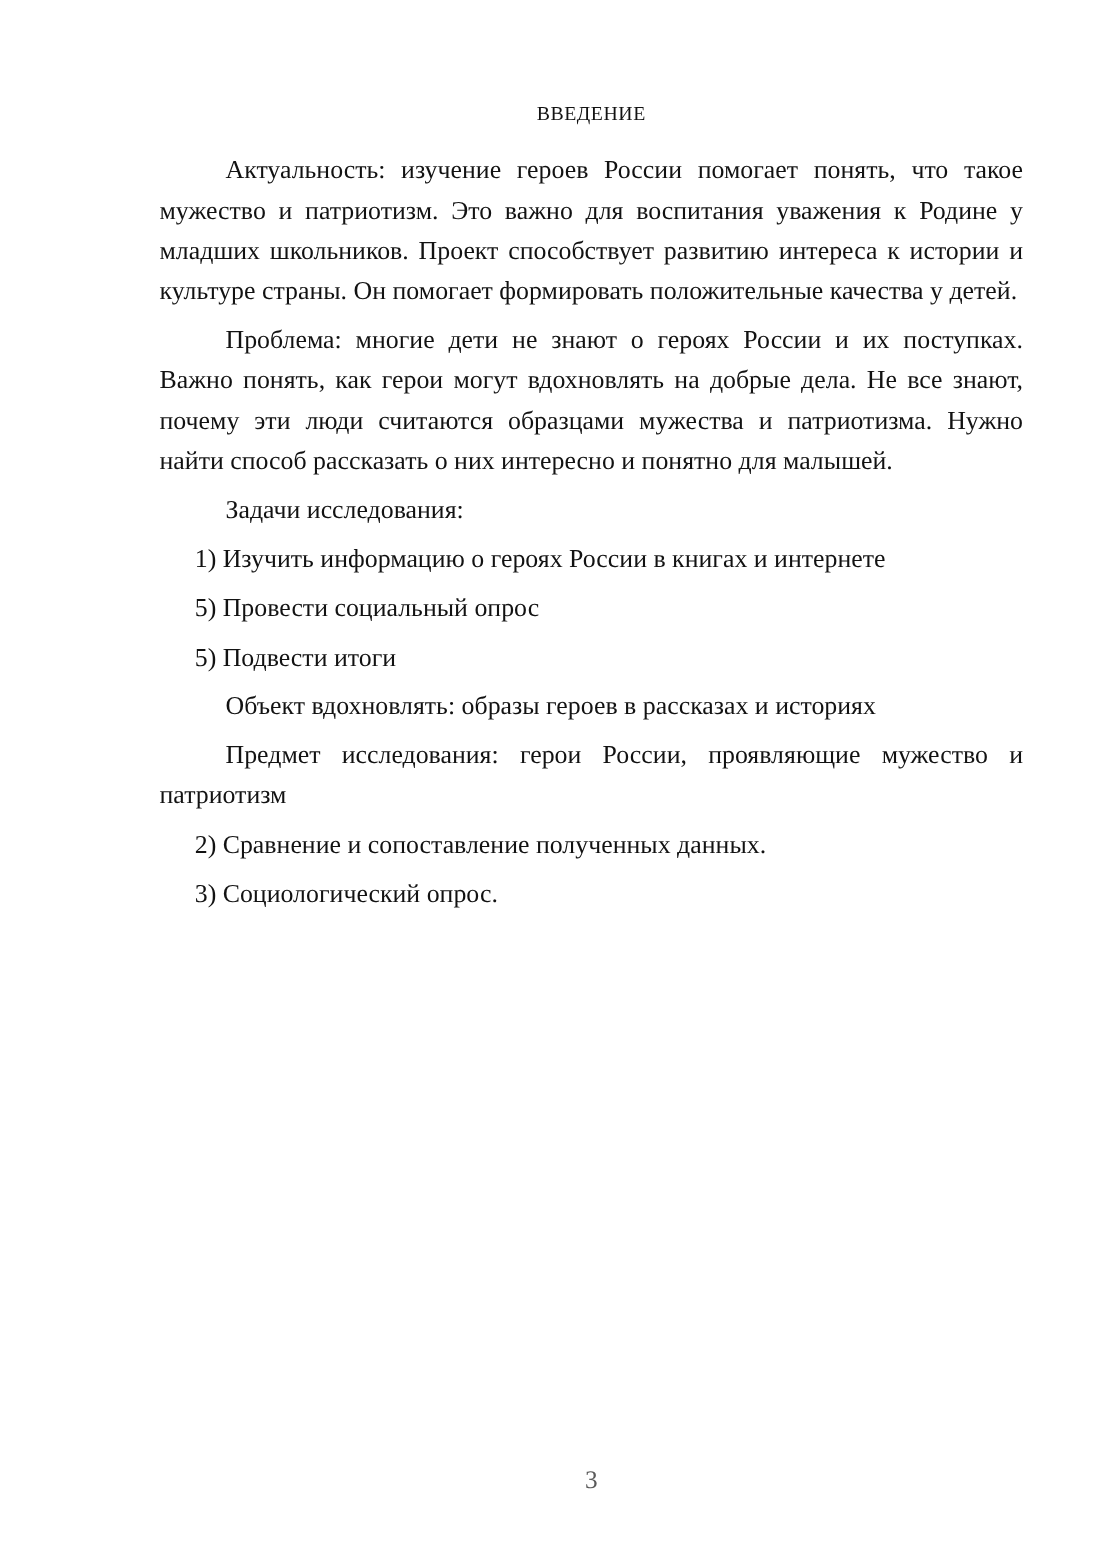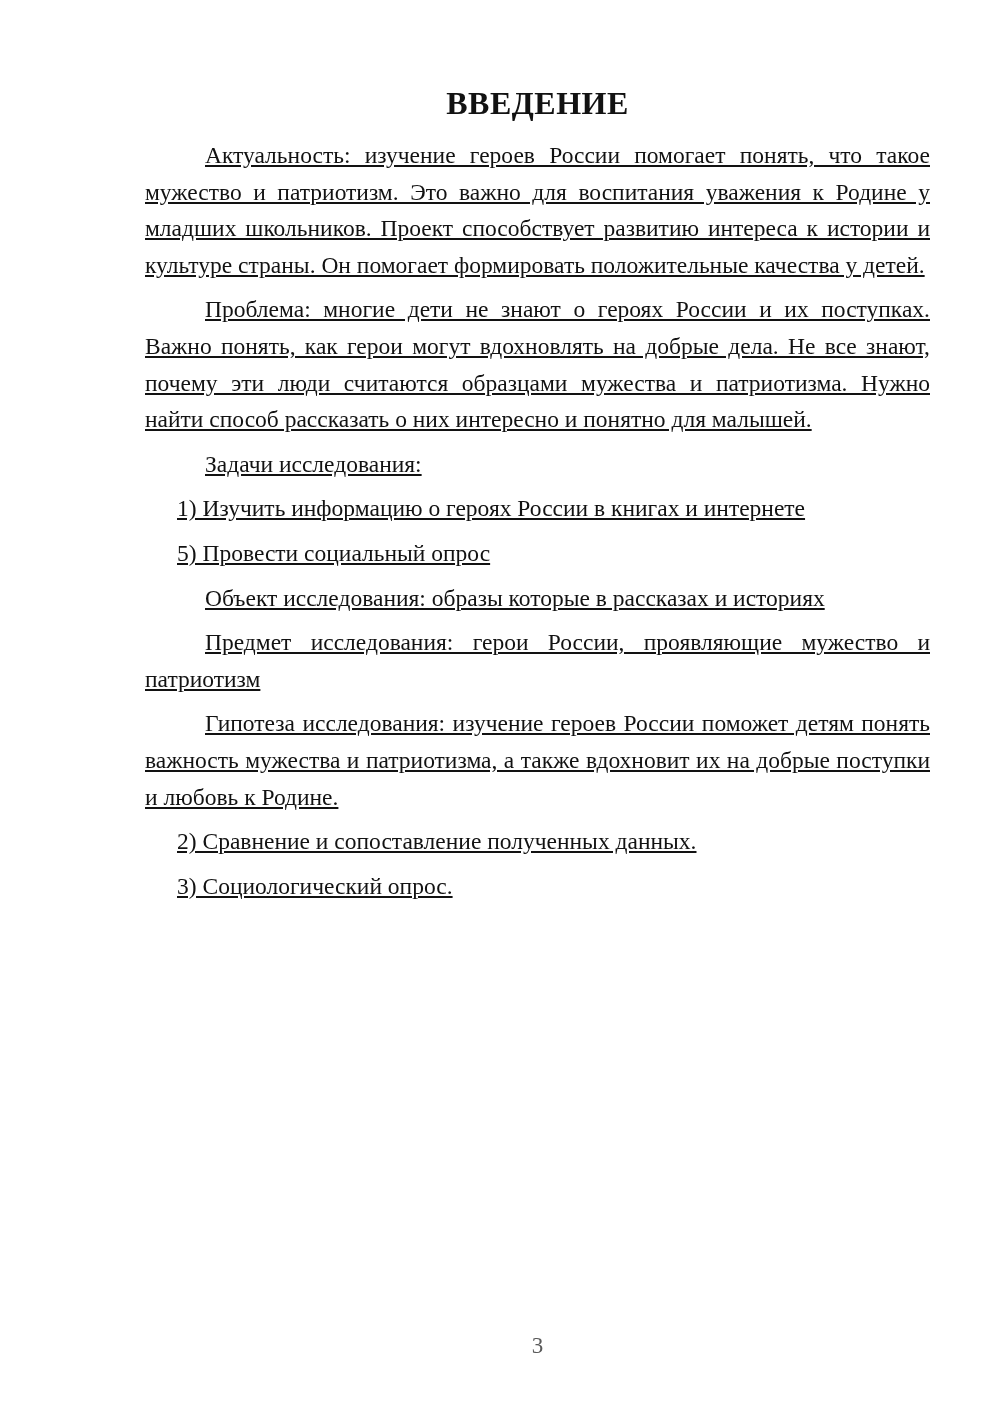--- a/index.html
+++ b/index.html
@@ -15,32 +15,31 @@
     background: #ffffff;
     box-sizing: border-box;
     padding: 86px 70px 0 145px;
     font-family: "Liberation Serif", "DejaVu Serif", serif;
     font-size: 23.5px;
     line-height: 36.6px;
     color: #121212;
     overflow: hidden;
   }
   .doc-title {
-    font-size: 32px;
-    font-weight: bold;
+    font-size: 18px;
+    font-weight: normal;
     text-align: center;
     line-height: 34px;
     margin: 0 0 17px 0;
     letter-spacing: 0.5px;
   }
   .par {
     margin: 0 0 8px 0;
     text-align: justify;
     text-indent: 60px;
-    text-decoration: underline;
   }
   .par.list {
     text-indent: 32px;
   }
   .page-footer {
     position: absolute;
     left: 145px;
     right: 70px;
     top: 1328px;
     text-align: center;
@@ -62,26 +61,26 @@
 
 
   <p class="par">Задачи исследования:</p>
 
   <p class="par list">1) Изучить информацию о героях России в книгах и интернете</p>
 
 
 
   <p class="par list">5) Провести социальный опрос</p>
 
+  <p class="par list">5) Подвести итоги</p>
 
-  <p class="par">Объект исследования: образы которые в рассказах и историях</p>
+  <p class="par">Объект вдохновлять: образы героев в рассказах и историях</p>
 
   <p class="par">Предмет исследования: герои России, проявляющие мужество и патриотизм</p>
 
-  <p class="par">Гипотеза исследования: изучение героев России поможет детям понять важность мужества и патриотизма, а также вдохновит их на добрые поступки и любовь к Родине.</p>
 
 
 
   <p class="par list">2) Сравнение и сопоставление полученных данных.</p>
 
   <p class="par list">3) Социологический опрос.</p>
 
   <div class="page-footer">3</div>
 
 </div>

